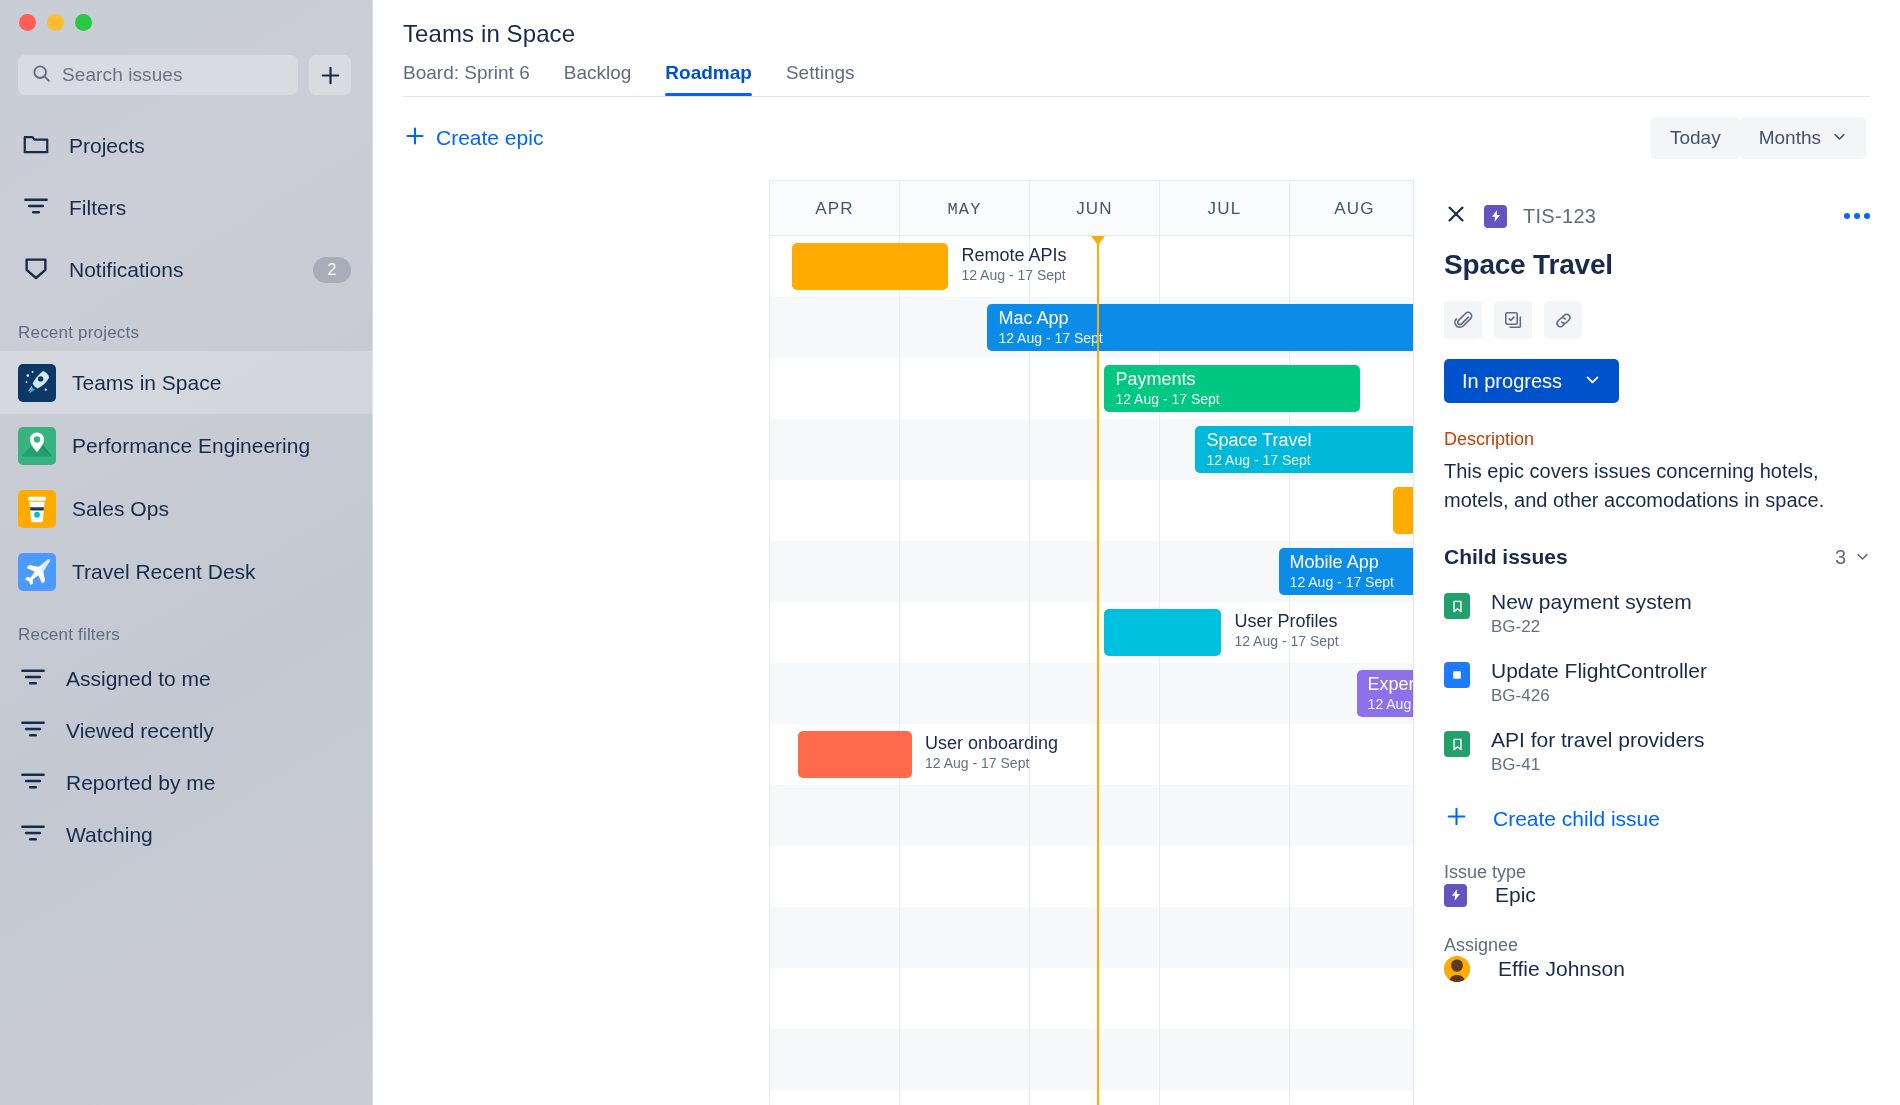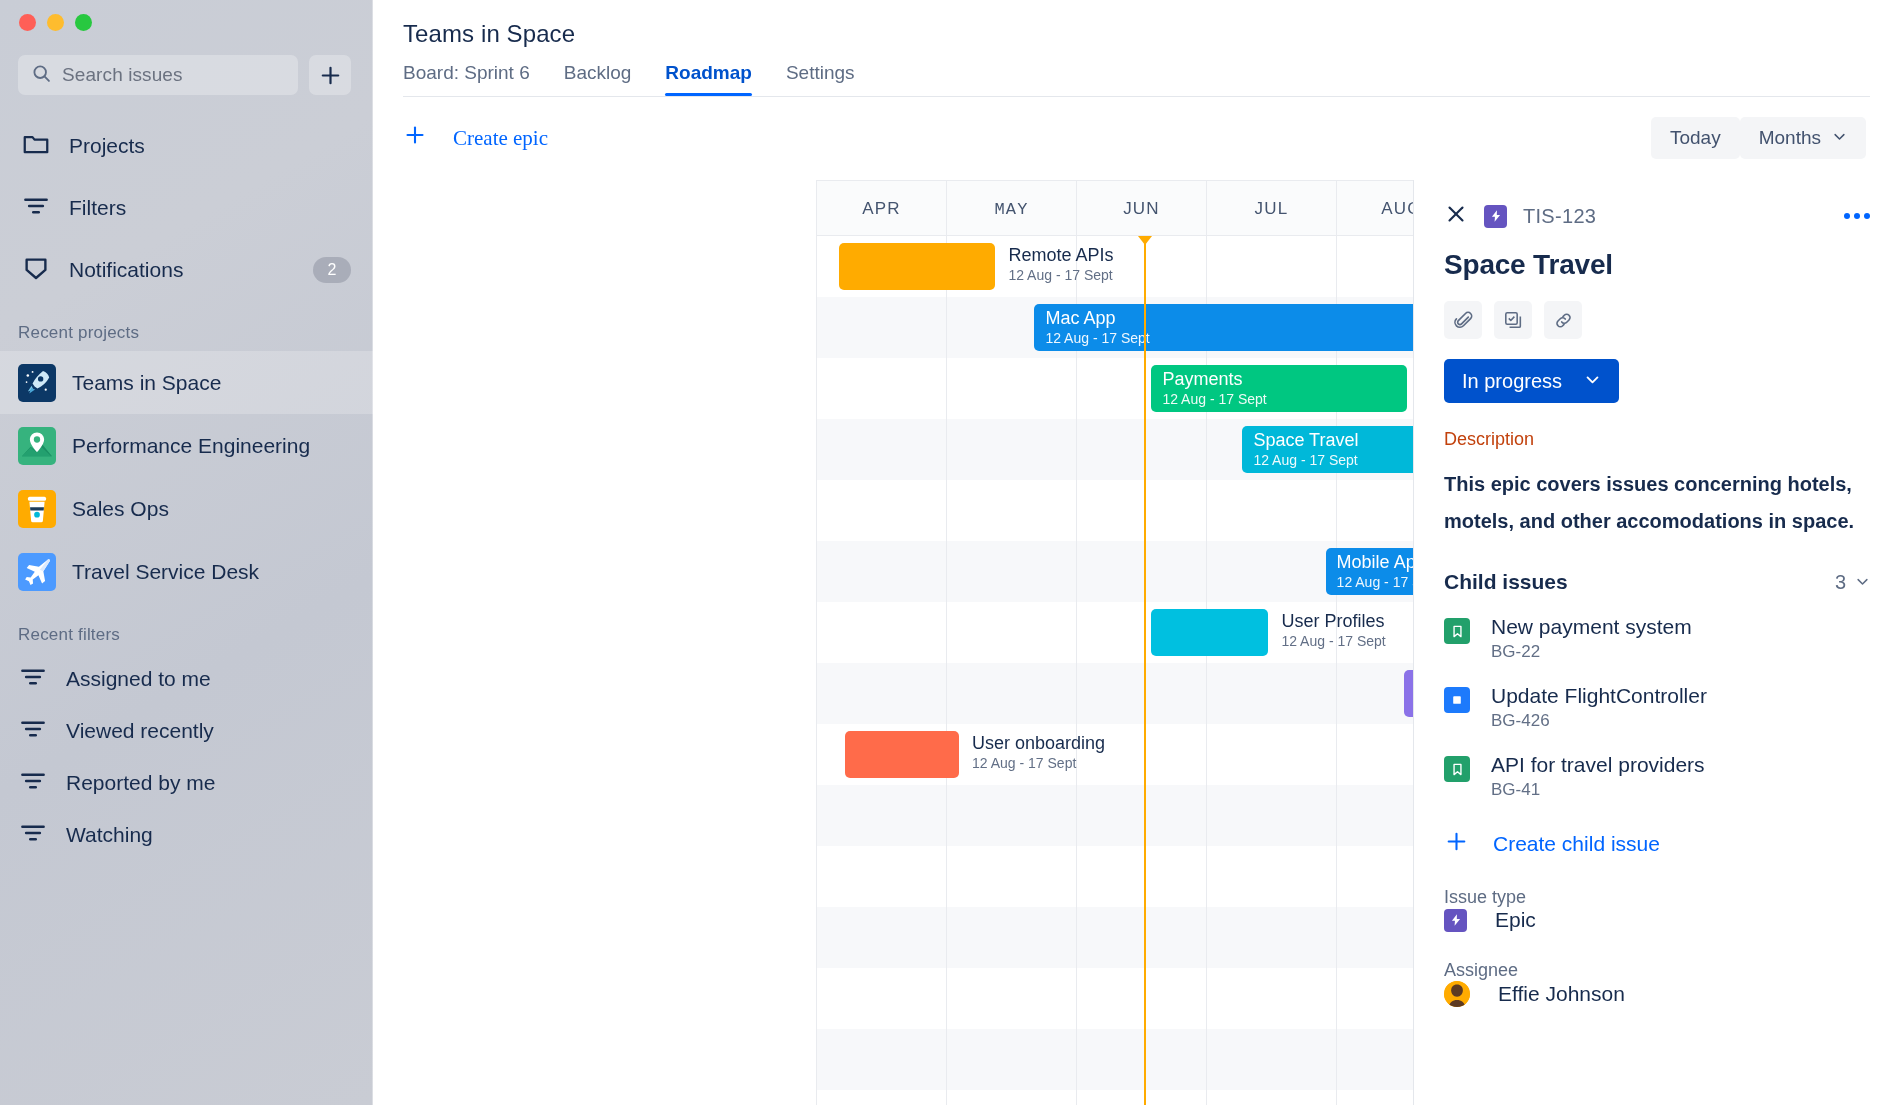--- a/index.html
+++ b/index.html
@@ -75,29 +75,29 @@
   .page-title { font-size: 24px; color:#172b4d; font-weight:400; letter-spacing:.1px; }
   .tabs { display:flex; gap: 34px; margin-top: 14px; position:relative; }
   .tab { font-size:19px; color:#5e6c84; padding-bottom: 12px; cursor:default; position:relative; }
   .tab.active { color:#0052cc; font-weight:700; }
   .tab.active::after{
     content:""; position:absolute; left:0; right:0; bottom:0; height:3px; background:#0065ff; border-radius:2px;
   }
   .tabs-rule { height:1px; background:#e4e7ec; margin: 0 30px; }
 
   .toolbar { display:flex; align-items:center; padding: 20px 34px 0 30px; }
-  .create-epic { display:flex; align-items:center; gap: 26px; color:#0065ff; font-size:21px; cursor:default;font-family:Liberation Serif, serif; }
+  .create-epic { display:flex; align-items:center; gap: 9px; color:#0065ff; font-size:21px; cursor:default; }
   .tb-right { margin-left:auto; display:flex; gap: 0; }
   .tb-btn {
     background:#f4f5f7; border-radius:5px; height:42px; padding: 0 19px;
     display:flex; align-items:center; gap:11px; font-size:19px; color:#42526e; cursor:default;
   }
 
   
-  .gantt { position:absolute; left:396px; top:180px; right:0; bottom:0;margin-left:47px; }
+  .gantt { position:absolute; left:396px; top:180px; right:0; bottom:0; }
   .gantt-head { position:relative; height:56px; background:#fafbfc; border-bottom:1px solid #e9ebef; border-top:1px solid #e9ebef; }
   .gcol-head {
     position:absolute; top:0; height:56px;
     display:flex; align-items:center; justify-content:center;
     font-size:17px; color:#44546f; letter-spacing:1.2px;
     border-left:1px solid #e9ebef;
   }
   .gantt-body { position:relative; height: 869px; background:#fff; overflow:hidden; }
   .gstripe { position:absolute; left:0; right:0; height:61px; }
   .gstripe.alt { background:#f7f8fa; }
@@ -131,21 +131,21 @@
   .p-more i { width:6px;height:6px;border-radius:50%;background:#0065ff;display:block; }
   .p-title { font-size:28px; color:#172b4d; font-weight:700; margin-top:19px; letter-spacing:-.2px; }
   .p-actions { display:flex; gap:12px; margin-top:20px; }
   .p-act { width:38px;height:38px;border-radius:5px;background:#f4f5f7;display:flex;align-items:center;justify-content:center; }
   .status-btn {
     margin-top:20px; height:44px; background:#0052cc; border-radius:5px;
     display:inline-flex; align-items:center; gap:22px; padding: 0 18px;
     font-size:20px; color:#fff; cursor:default;
   }
   .p-label { font-size:18px; color:#c2410c; margin-top:26px; }
-  .p-desc { font-size:20px; color:#172b4d; line-height:37px; margin-top:16px;font-weight:bold; }
+  .p-desc { font-size:20px; color:#172b4d; line-height:29px; margin-top:7px; }
   .ci-head { display:flex; align-items:center; margin-top:30px; }
   .ci-head .t { font-size:21px; color:#172b4d; font-weight:700; }
   .ci-head .c { margin-left:auto; font-size:20px; color:#5e6c84; display:flex; align-items:center; gap:9px; }
   .ci-row { display:flex; align-items:flex-start; gap:21px; margin-top:20px; cursor:default; }
   .ci-ico { width:26px;height:26px;border-radius:4px;flex:0 0 26px;display:flex;align-items:center;justify-content:center;margin-top:4px; }
   .ci-name { font-size:21px; color:#172b4d; line-height:25px; }
   .ci-key { font-size:17px; color:#626f86; line-height:23px; margin-top:1px; }
   .create-child { display:flex; align-items:center; gap:24px; margin-top:28px; color:#0065ff; font-size:21px; cursor:default; }
   .field-label { font-size:18px; color:#5e6c84; margin-top:28px; }
   .field-val { display:flex; align-items:center; gap:28px; margin-top:0; font-size:21px; color:#172b4d; }
@@ -254,21 +254,21 @@
       <span class="label">Sales Ops</span>
     </div>
 
     <div class="proj-item">
       <span class="proj-icon" style="background:#4c9aff;">
         <svg width="38" height="38" viewBox="0 0 24 24">
           <path d="M18.9 4.1c.8-.5 1.6.3 1.1 1.1l-4 6.3 1.1 6.2-1.9 1.5-2.3-5.1-3.6 2.6.2 2.5-1.6 1-1-2.4-2.4-1 1-1.6 2.5.2 2.6-3.6-5.1-2.3 1.5-1.9 6.2 1.1z" fill="#fff"></path>
           <path d="M18.9 4.1c.8-.5 1.6.3 1.1 1.1l-4 6.3-2.2-1 5.1-6.4z" fill="#dbe9ff"></path>
         </svg>
       </span>
-      <span class="label">Travel Service Desk</span>
+      <span class="label">Travel Recent Desk</span>
     </div>
 
     <div class="section-title">Recent filters</div>
 
     <div class="filter-item">
       <span>
         <svg width="30" height="30" viewBox="0 0 24 24" stroke="#172b4d" stroke-width="2" stroke-linecap="round">
           <line x1="3.5" y1="7" x2="20.5" y2="7"></line>
             <line x1="6.5" y1="12" x2="17.5" y2="12"></line>
             <line x1="9.8" y1="17" x2="14.2" y2="17"></line>

